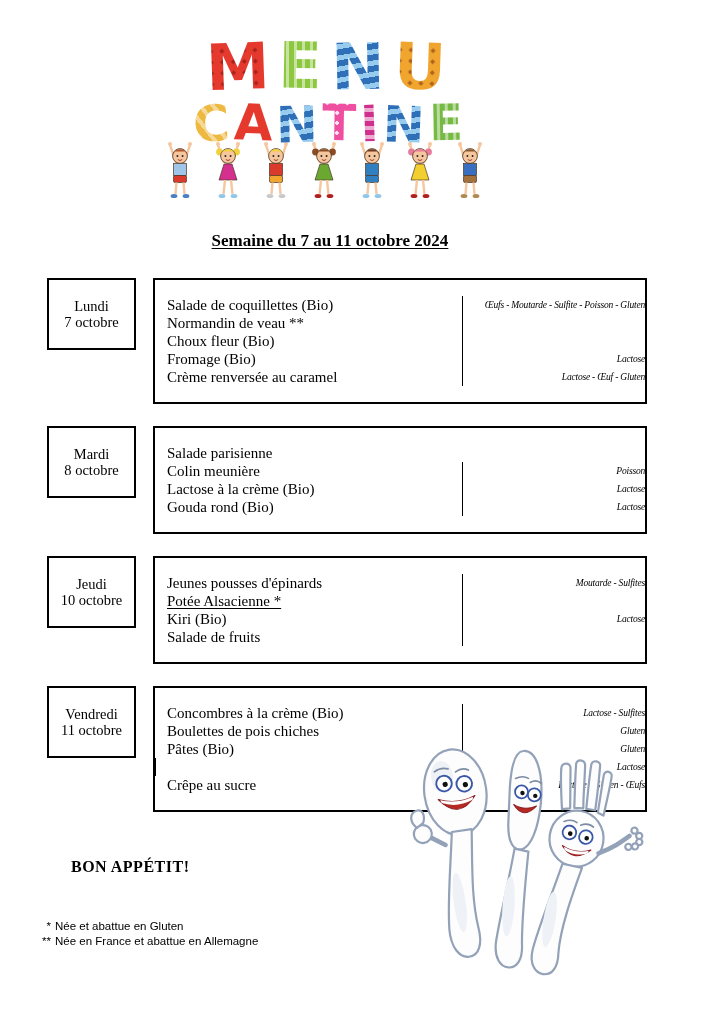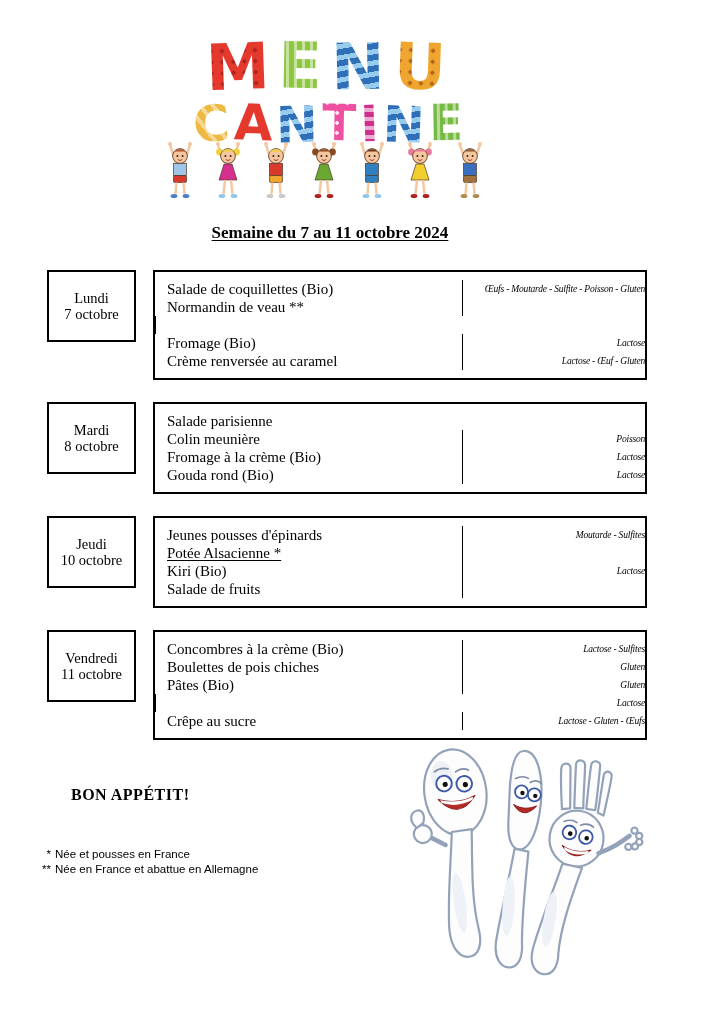--- a/index.html
+++ b/index.html
@@ -34,30 +34,30 @@
   .word-menu    .art-letter:nth-child(4){ transform:rotate(2deg); }
   .word-cantine .art-letter:nth-child(1){ transform:rotate(-3deg) translateY(1px); }
   .word-cantine .art-letter:nth-child(2){ transform:rotate(2deg); }
   .word-cantine .art-letter:nth-child(3){ transform:rotate(-1deg) translateY(2px); }
   .word-cantine .art-letter:nth-child(4){ transform:rotate(1deg); }
   .word-cantine .art-letter:nth-child(5){ transform:rotate(-2deg) translateY(1px); }
   .word-cantine .art-letter:nth-child(6){ transform:rotate(2deg) translateY(2px); }
   .word-cantine .art-letter:nth-child(7){ transform:rotate(-1deg); }
   .children-row { margin-top:-8px; }
   
-  .subtitle { width:660px; margin-top:15px; text-align:center; font-size:17px; font-weight:bold; }
+  .subtitle { width:660px; margin-top:23px; text-align:center; font-size:17px; font-weight:bold; }
   .subtitle-text { text-decoration:underline; text-underline-offset:2px; }
   
   .menus { margin-top:27px; }
   .menu-section { display:flex; align-items:flex-start; margin:0 0 22px 47px; }
   .day-box {
     width:85px; border:2px solid #000; text-align:center;
     font-size:14.5px; line-height:16px; padding:18px 0; margin-right:17px;
   }
-  .menu-table { width:490px; border:2px solid #000; padding:8px 0; }
+  .menu-table { width:490px; border:2px solid #000; padding:16px 0; }
   .item-row { display:flex; align-items:stretch; }
   .dish { width:295px; padding-left:12px; font-size:15px; line-height:18px; }
   .dish.underline { text-decoration:underline; text-underline-offset:2px; }
   .allerg {
     flex:1; border-left:1.5px solid #000; text-align:right;
     font-size:9.5px; font-style:italic; line-height:18px; white-space:nowrap;
     letter-spacing:-0.2px;
   }
   
   .bon-appetit { margin:46px 0 0 71px; font-size:16px; font-weight:bold; letter-spacing:0.5px; }
@@ -208,20 +208,21 @@
         <div class="menu-table">
           <div class="item-row">
             <div class="dish">Salade de coquillettes (Bio)</div>
             <div class="allerg">Œufs - Moutarde - Sulfite - Poisson - Gluten</div>
           </div>
           <div class="item-row">
             <div class="dish">Normandin de veau **</div>
             <div class="allerg">&nbsp;</div>
           </div>
           <div class="item-row">
+            <div class="dish">Choux fleur (Bio)</div>
             <div class="allerg">&nbsp;</div>
           </div>
           <div class="item-row">
             <div class="dish">Fromage (Bio)</div>
             <div class="allerg">Lactose</div>
           </div>
           <div class="item-row">
             <div class="dish">Crème renversée au caramel</div>
             <div class="allerg">Lactose - Œuf - Gluten</div>
           </div>
@@ -234,21 +235,21 @@
         </div>
         <div class="menu-table">
           <div class="item-row">
             <div class="dish">Salade parisienne</div>
           </div>
           <div class="item-row">
             <div class="dish">Colin meunière</div>
             <div class="allerg">Poisson</div>
           </div>
           <div class="item-row">
-            <div class="dish">Fromage à la crème (Bio)</div>
+            <div class="dish">Lactose à la crème (Bio)</div>
             <div class="allerg">Lactose</div>
           </div>
           <div class="item-row">
             <div class="dish">Gouda rond (Bio)</div>
             <div class="allerg">Lactose</div>
           </div>
         </div>
       </div>
       <div class="menu-section">
         <div class="day-box">
@@ -299,21 +300,21 @@
             <div class="dish">Crêpe au sucre</div>
             <div class="allerg">Lactose - Gluten - Œufs</div>
           </div>
         </div>
       </div>
     </div>
 
   <div class="bon-appetit">BON APPÉTIT!</div>
 
   <div id="footnotes" class="footnotes">
-      <div class="fn-line"><span class="fn-marker">*</span><span class="fn-text">Née et pousses en France</span></div>
+      <div class="fn-line"><span class="fn-marker">*</span><span class="fn-text">Née et abattue en Gluten</span></div>
       <div class="fn-line"><span class="fn-marker">**</span><span class="fn-text">Née en France et abattue en Allemagne</span></div>
     </div>
 
   <svg class="cutlery" viewBox="0 0 245 248">
     <g stroke="#93a2b8" stroke-width="2.2" fill="#fdfdfe" stroke-linejoin="round" stroke-linecap="round">
 
       <g transform="rotate(4 120 120)">
         <path d="M116,14 C128,12 138,32 137,66 C136,92 130,108 122,112 C113,115 107,106 106,88 L105,50 C105,28 108,15 116,14 Z"></path>
         <path d="M114,112 C110,148 104,182 102,206 C101,222 108,231 116,231 C125,231 130,222 128,206 C126,180 127,148 128,114 Z"></path>
         <ellipse cx="112" cy="170" rx="6" ry="30" fill="#eef2f7" stroke="none"></ellipse>

